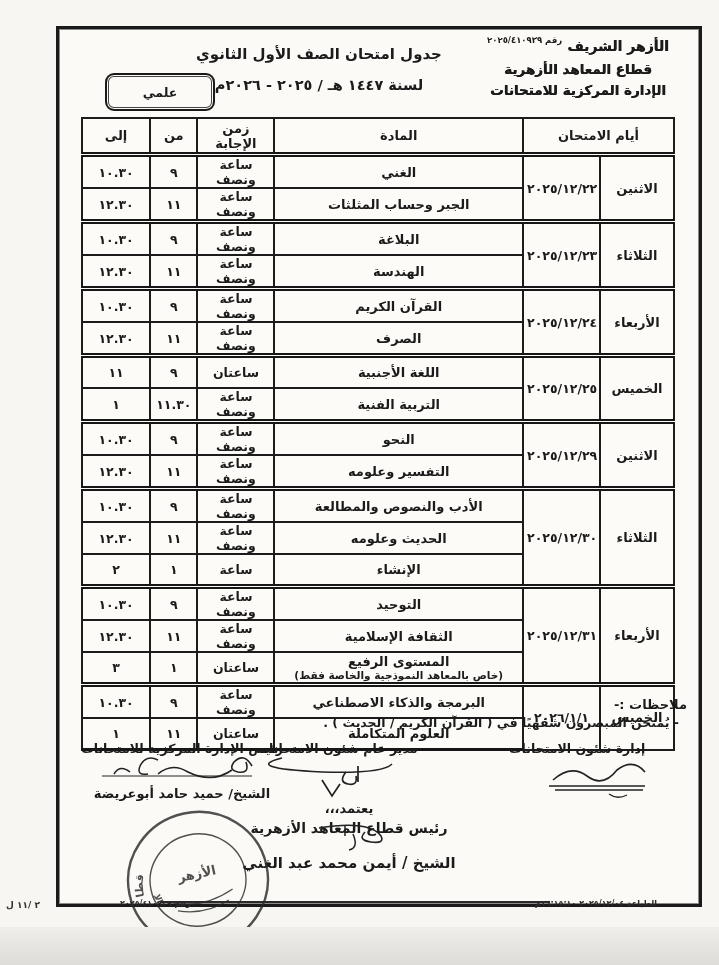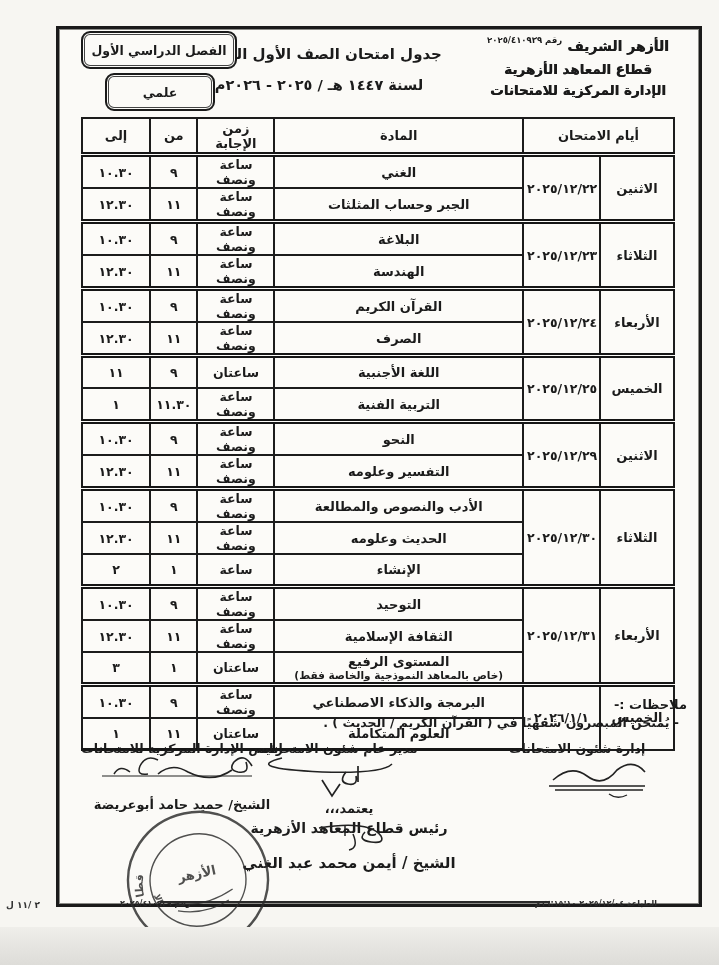--- a/index.html
+++ b/index.html
@@ -54,21 +54,21 @@
   
   .notes{position:absolute;top:668px;right:12px;left:12px;text-align:right;}
   .notes-title{font-size:13px;font-weight:bold;}
   .notes-item{font-size:12.5px;font-weight:bold;margin-top:3px;padding-right:8px;}
   
   .sig-zone{position:absolute;top:712px;right:0;left:0;height:160px;}
   .sig-right{position:absolute;top:0;right:10px;width:180px;text-align:left;}
   .sig-middle{position:absolute;top:0;right:262px;width:200px;text-align:center;}
   .sig-left{position:absolute;top:0;left:8px;width:230px;text-align:center;}
   .sig-title{font-size:12.5px;font-weight:bold;}
-  .sig-name{font-size:13px;font-weight:bold;margin-top:13px;}
+  .sig-name{font-size:13px;font-weight:bold;margin-top:2px;}
   .sig-svg{display:block;margin:-6px auto 0;}
   .approve-block{position:absolute;top:772px;right:200px;width:300px;text-align:center;}
   .approve-word{font-size:13px;font-weight:bold;}
   .approve-title{font-size:14px;font-weight:bold;margin-top:4px;}
   .approve-name{font-size:15px;font-weight:bold;margin-top:2px;}
   .stamp{position:absolute;left:118px;top:800px;width:160px;height:160px;opacity:.82;transform:rotate(-12deg);}
   
   .footer-print{position:absolute;bottom:57px;right:62px;font-size:8px;font-weight:bold;color:#2a2a2a;}
   .footer-ref{position:absolute;bottom:57px;left:120px;font-size:8px;font-weight:bold;color:#2a2a2a;}
   .footer-line{position:absolute;bottom:62px;left:160px;width:390px;border-top:2px solid #2a2a2a;}
@@ -87,21 +87,20 @@
       </div>
       <div class="org-line2">قطاع المعاهد الأزهرية</div>
       <div class="org-line3">الإدارة المركزية للامتحانات</div>
     </div>
 
     <div class="title-block">
       <div class="title-line1">جدول امتحان الصف الأول الثانوي</div>
       <div class="title-line2">لسنة ١٤٤٧ هـ / ٢٠٢٥ - ٢٠٢٦م</div>
     </div>
 
-    <div class="tag-box tag-semester">الفصل الدراسي الأول</div>
     <div class="tag-box tag-track">علمي</div>
 
     <table class="exam">
       <colgroup>
         <col class="c-day">
           <col class="c-date">
           <col class="c-subject">
         <col class="c-duration">
           <col class="c-from">
           <col class="c-to">

